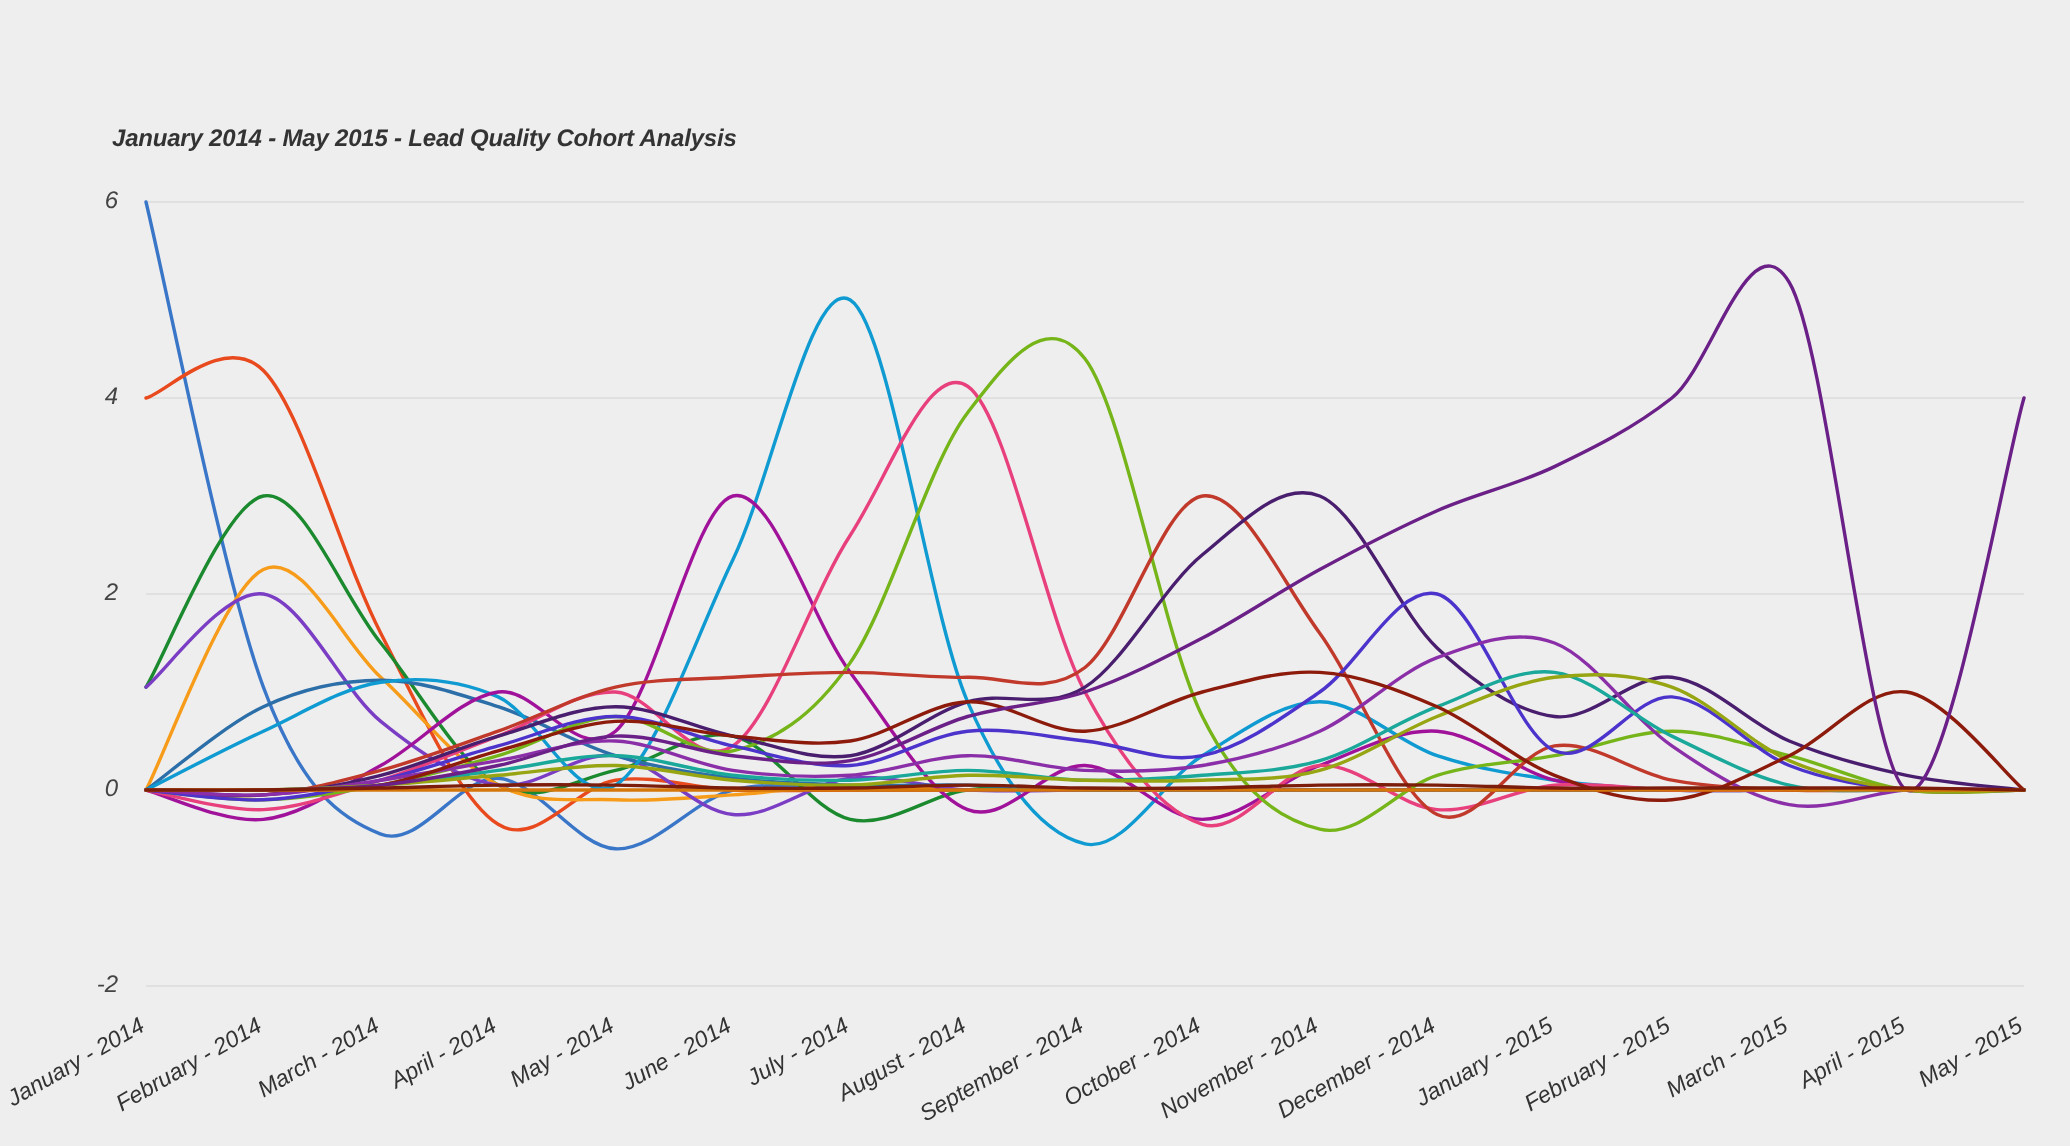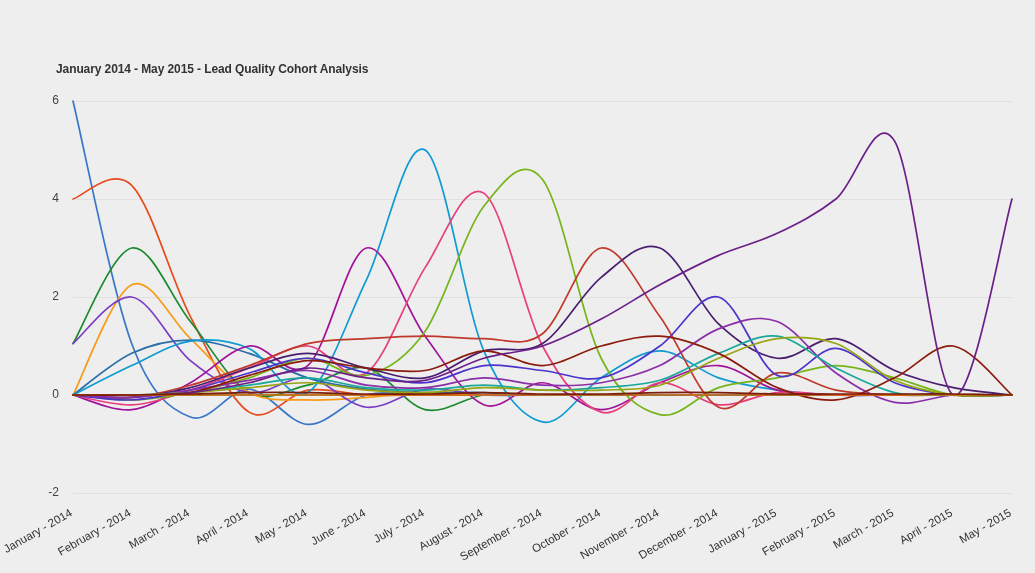--- a/index.html
+++ b/index.html
@@ -3,21 +3,21 @@
 <meta charset="utf-8">
 <style>
   html,body{margin:0;padding:0;}
   body{
     width:1035px;height:573px;
     background:#eeeeee;
     font-family:"Liberation Sans", sans-serif;
     overflow:hidden;
     position:relative;
   }
-  #chart-root{position:absolute;inset:0;}
+  #chart-root{position:absolute;inset:0;font-style:italic;}
   .chart-title{
     position:absolute;
     left:56px;top:62px;
     font-size:12px;
     font-weight:bold;
     color:#333333;
     letter-spacing:-0.1px;
     white-space:nowrap;
   }
   svg{position:absolute;left:0;top:0;}

